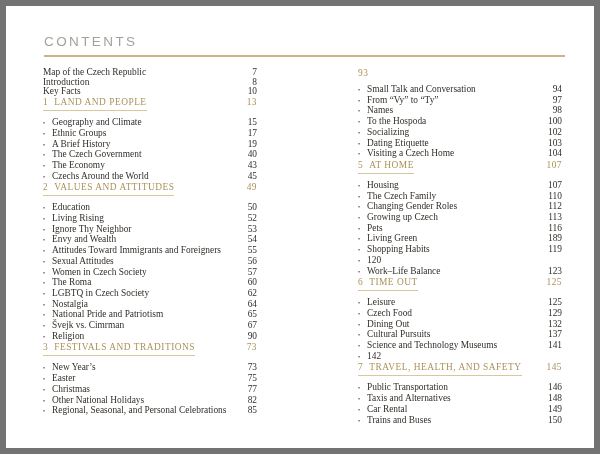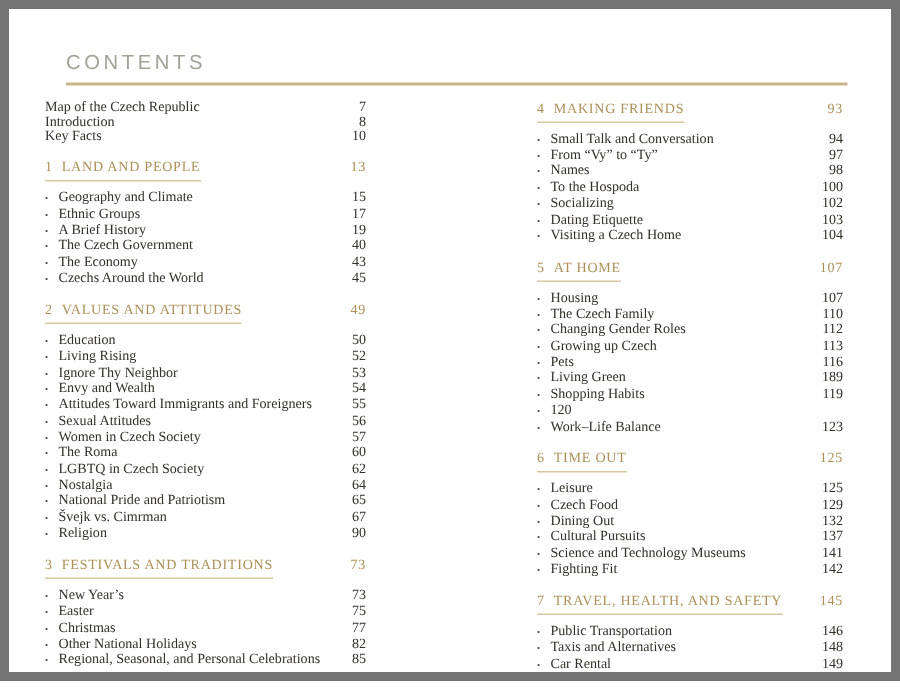--- a/index.html
+++ b/index.html
@@ -31,25 +31,25 @@
     width: 521px;
     height: 2px;
     background: #c8b68a;
   }
   .toc-col {
     position: absolute;
     top: 62px;
     font-size: 9.4px;
     line-height: 9.7px;
   }
-  .toc-col.left  { left: 24px;  width: 214px; }
+  .toc-col.left  { left: 37px;  width: 214px; }
   .toc-col.right { left: 352px; width: 204px; }
 
   .toc-section { margin: 0; }
-  .toc-section + .toc-section { margin-top: 10px; }
+  .toc-section + .toc-section { }
 
   .section-heading {
     display: flex;
     justify-content: space-between;
     align-items: baseline;
     color: #ab9158;
     letter-spacing: 0.5px;
     margin-bottom: 7px;
     line-height: 10px;
   }
@@ -265,21 +265,20 @@
     <span class="item-bullet">•</span>
     <span class="item-label">Regional, Seasonal, and Personal Celebrations</span>
     <span class="item-page">85</span>
   </div>
 </div>
   </div>
 </div>
   <div class="toc-col right" id="col-right">
   <div class="toc-section">
     <div class="section-heading">
-      <span class="heading-text"><span class="section-number">4</span><span class="section-title">MAKING FRIENDS</span></span>
       <span class="section-page">93</span>
     </div>
     <div class="section-items">
   <div class="toc-item">
     <span class="item-bullet">•</span>
     <span class="item-label">Small Talk and Conversation</span>
     <span class="item-page">94</span>
   </div>
 
   <div class="toc-item">
@@ -412,21 +411,20 @@
   </div>
 
   <div class="toc-item">
     <span class="item-bullet">•</span>
     <span class="item-label">Science and Technology Museums</span>
     <span class="item-page">141</span>
   </div>
 
   <div class="toc-item">
     <span class="item-bullet">•</span>
-    <span class="item-label">Fighting Fit</span>
     <span class="item-page">142</span>
   </div>
 </div>
   </div>
 
   <div class="toc-section">
     <div class="section-heading">
       <span class="heading-text"><span class="section-number">7</span><span class="section-title">TRAVEL, HEALTH, AND SAFETY</span></span>
       <span class="section-page">145</span>
     </div>

